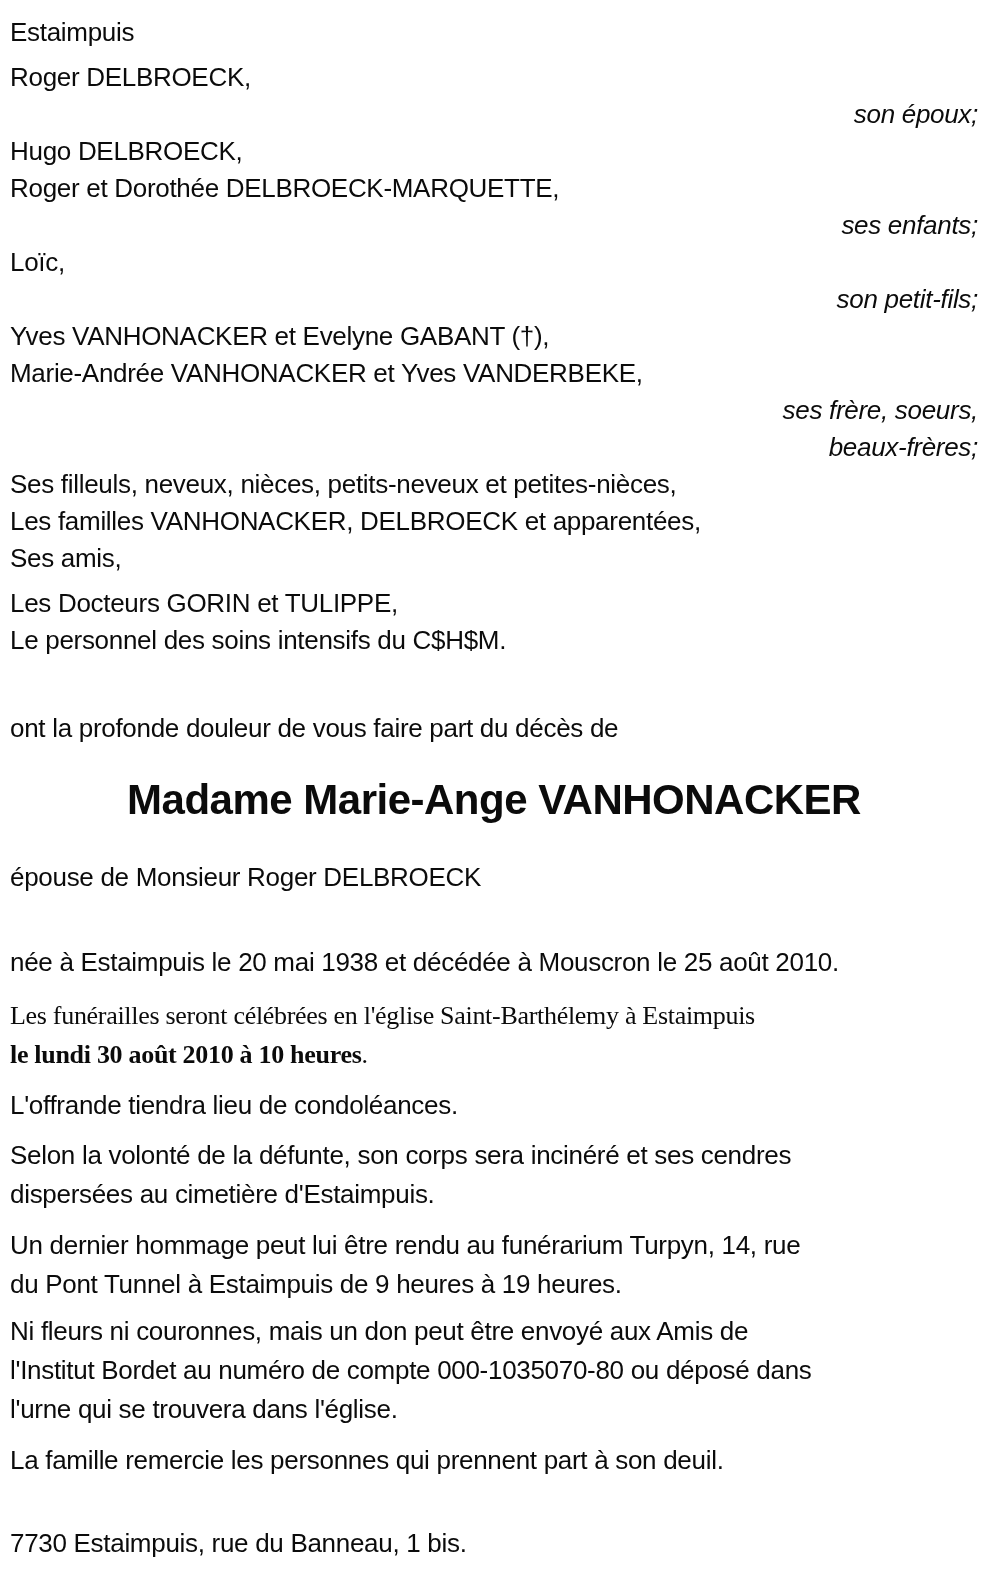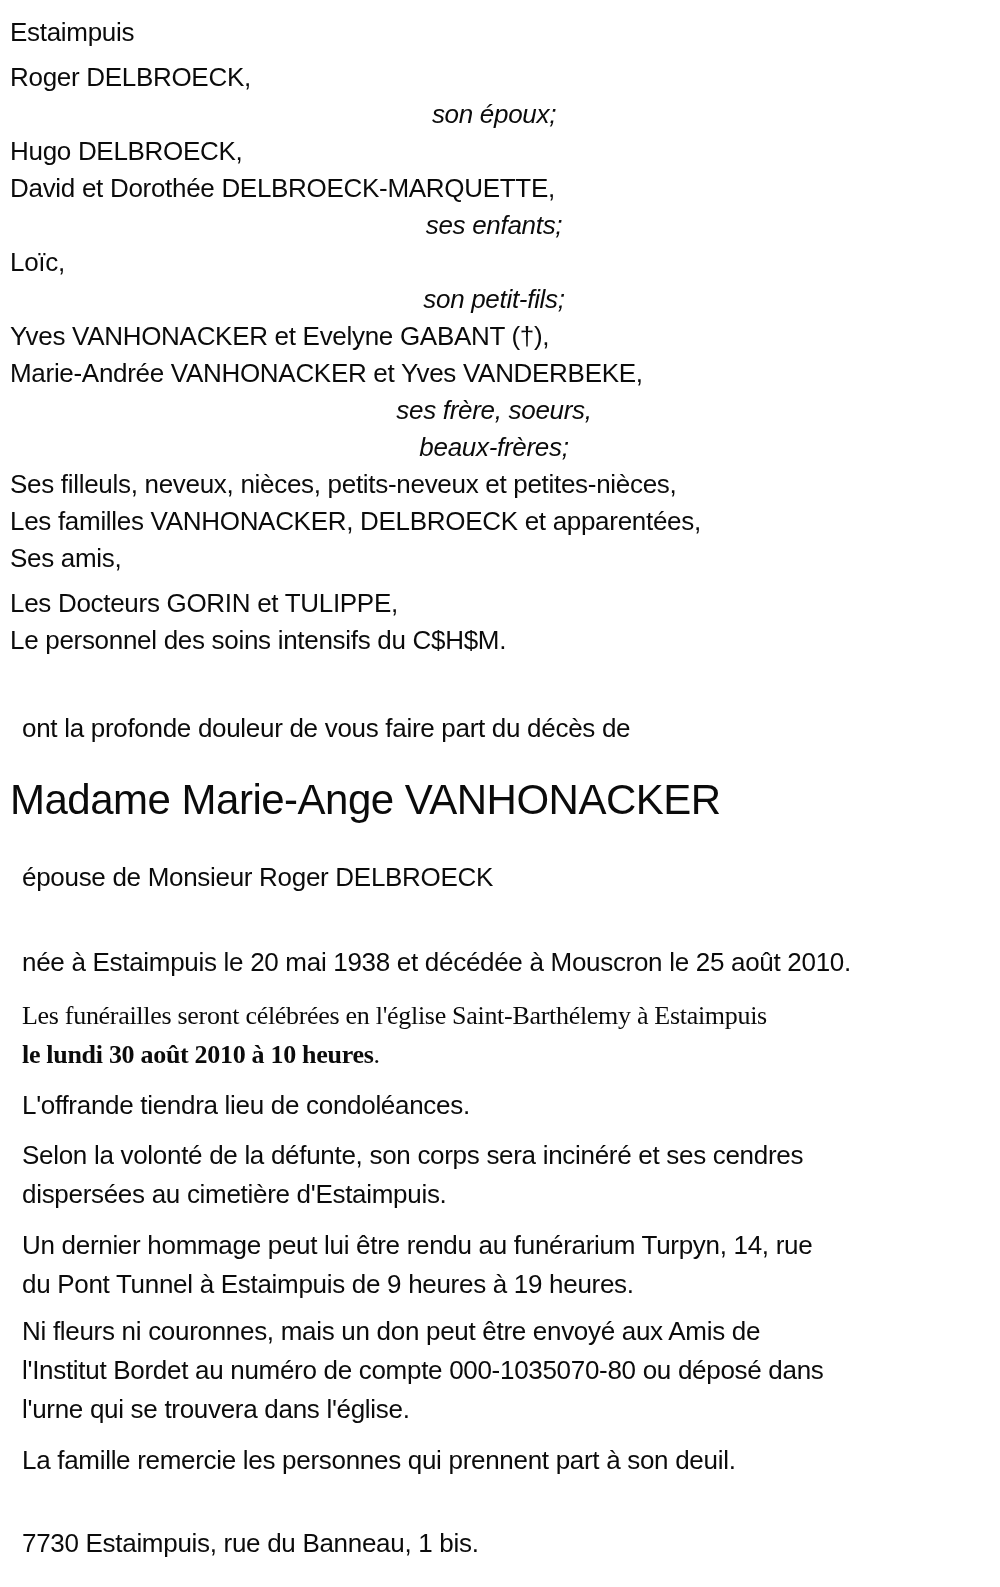--- a/index.html
+++ b/index.html
@@ -18,33 +18,33 @@
     padding: 14px 22px 0 10px;
   }
   .line {
     font-size: 26px;
     line-height: 37px;
     letter-spacing: -0.3px;
     white-space: nowrap;
   }
   .b {
     line-height: 39px;
-    margin-left: 12px;
   }
   .relation {
-    text-align: center;
+    text-align: right;
     font-style: italic;
   }
   .h1 {
     font-size: 42px;
-    font-weight: 400;
+    font-weight: 700;
     line-height: 52px;
     letter-spacing: -0.5px;
     white-space: nowrap;
     margin-top: 26px;
+    text-align: center;
   }
   .bold { font-weight: 700; }
   .sp8  { margin-top: 8px; }
   .sp11 { margin-top: 11px; }
   .sp12 { margin-top: 12px; }
   .sp14 { margin-top: 14px; font-family: Liberation Serif, serif; }
   .sp32 { margin-top: 32px; }
   .sp44 { margin-top: 44px; }
   .sp46 { margin-top: 46px; }
   .sp50 { margin-top: 50px; }
@@ -53,21 +53,21 @@
 <body>
 
 <div class="doc">
 
   <div class="line">Estaimpuis</div>
 
   <div class="line sp8">Roger DELBROECK,</div>
   <div class="line relation">son époux;</div>
 
   <div class="line">Hugo DELBROECK,</div>
-  <div class="line">David et Dorothée DELBROECK-MARQUETTE,</div>
+  <div class="line">Roger et Dorothée DELBROECK-MARQUETTE,</div>
   <div class="line relation">ses enfants;</div>
 
   <div class="line">Loïc,</div>
   <div class="line relation">son petit-fils;</div>
 
   <div class="line">Yves VANHONACKER et Evelyne GABANT (†),</div>
   <div class="line">Marie-Andrée VANHONACKER et Yves VANDERBEKE,</div>
   <div class="line relation">ses frère, soeurs,</div>
   <div class="line relation">beaux-frères;</div>
 

